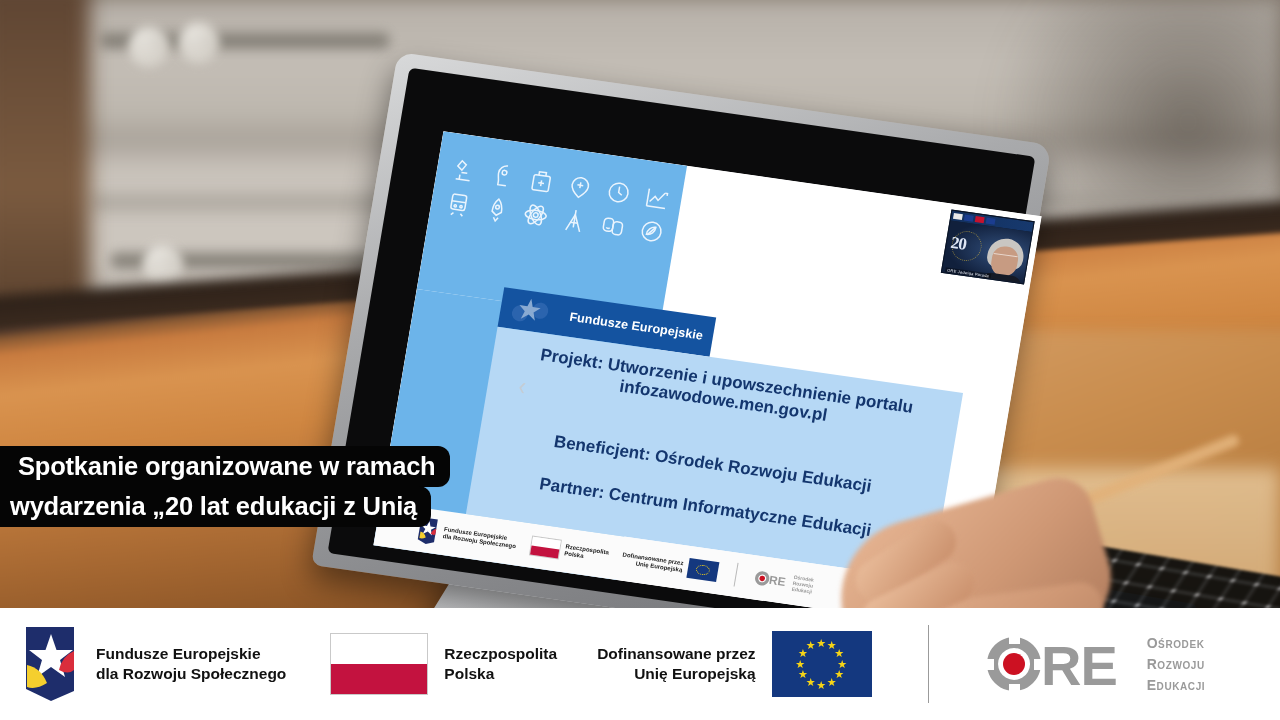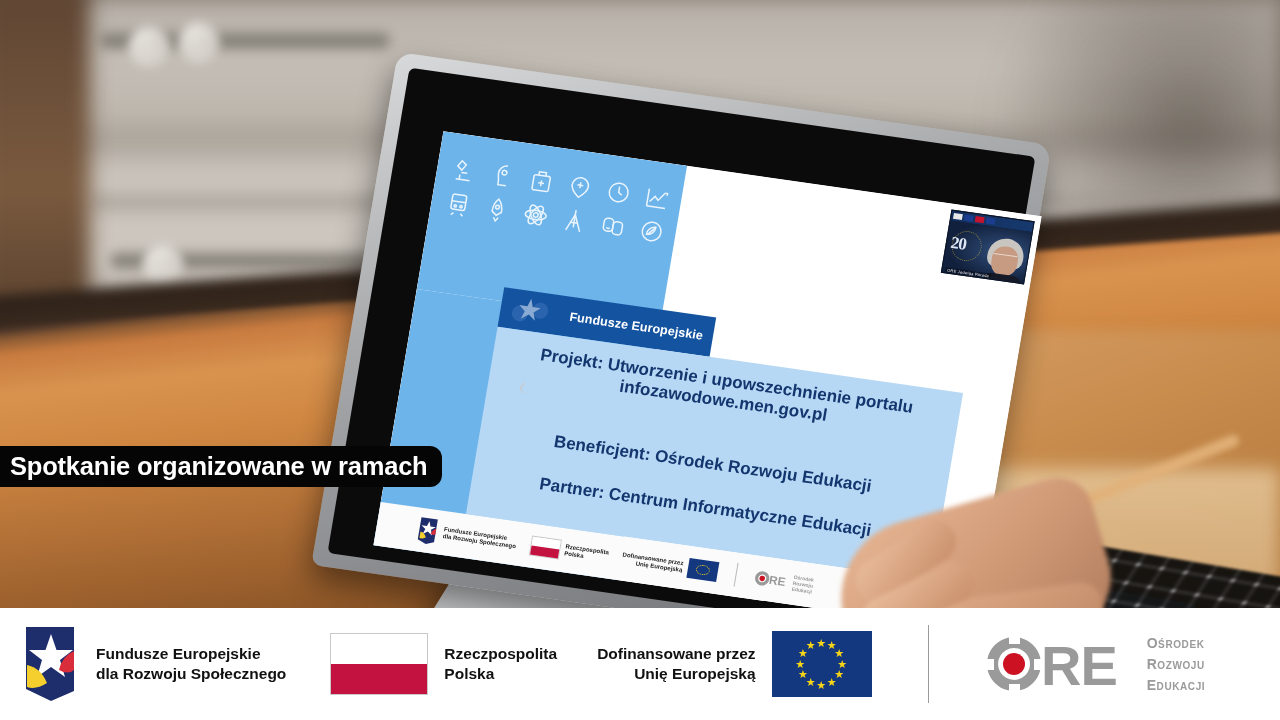--- a/index.html
+++ b/index.html
@@ -237,21 +237,21 @@
     position:absolute; left:0; top:446px; width:540px;
     display:flex; flex-direction:column; align-items:flex-start;
   }
   .cap-line {
     background:#050505; color:#ffffff;
     font-weight:700; font-size:25.5px; line-height:1.1;
     padding:6px 14px 7px 14px;
     white-space:nowrap;
     letter-spacing:-.2px;
   }
-  .cap-1 { border-radius: 0 12px 12px 0; padding-left:10px; }
+  .cap-1 { border-radius: 0 12px 12px 0; padding-left:18px; }
   .cap-2 { border-radius: 0 12px 12px 0; padding-left:10px; margin-top:-1px; }
   .cap-3 { border-radius: 0 12px 12px 12px; margin-left:104px; margin-top:-1px; }
 
   
   #footer {
     position:absolute; left:0; top:608px; width:1280px; height:112px;
     background:#ffffff; display:flex; align-items:center;
   }
   .f-item { display:flex; align-items:center; }
   .f-txt { font-size:15.5px; line-height:1.28; color:#111; font-weight:700; white-space:nowrap; }
@@ -492,20 +492,21 @@
 
       <div class="hand hand-a"></div>
       <div class="hand hand-b"></div>
       <div class="finger f1"></div>
       <div class="finger f2"></div>
       <div class="finger f3"></div>
     </div>
 
     <div id="caption">
       <div class="cap-line cap-1">Spotkanie organizowane w ramach</div>
+      <div class="cap-line cap-2">wydarzenia „20 lat edukacji z Unią</div>
     </div>
   </div>
 
   <div id="footer">
 
     <div class="f-item" style="margin-left:22px; gap:16px;">
       <svg class="fe-logo" viewBox="0 0 58 78">
         <polygon points="4,2 52,2 52,66 29,76 4,64" fill="#1e2d6b"></polygon>
         <path d="M29 9 L34.5 25 L51 25 L38 35 L43 52 L29 42 L15 52 L20 35 L7 25 L23.5 25 Z" fill="#ffffff"></path>
         <path d="M5 40 q14 3 20 18 q-11 7 -20 4 z" fill="#f5cf2e"></path>

